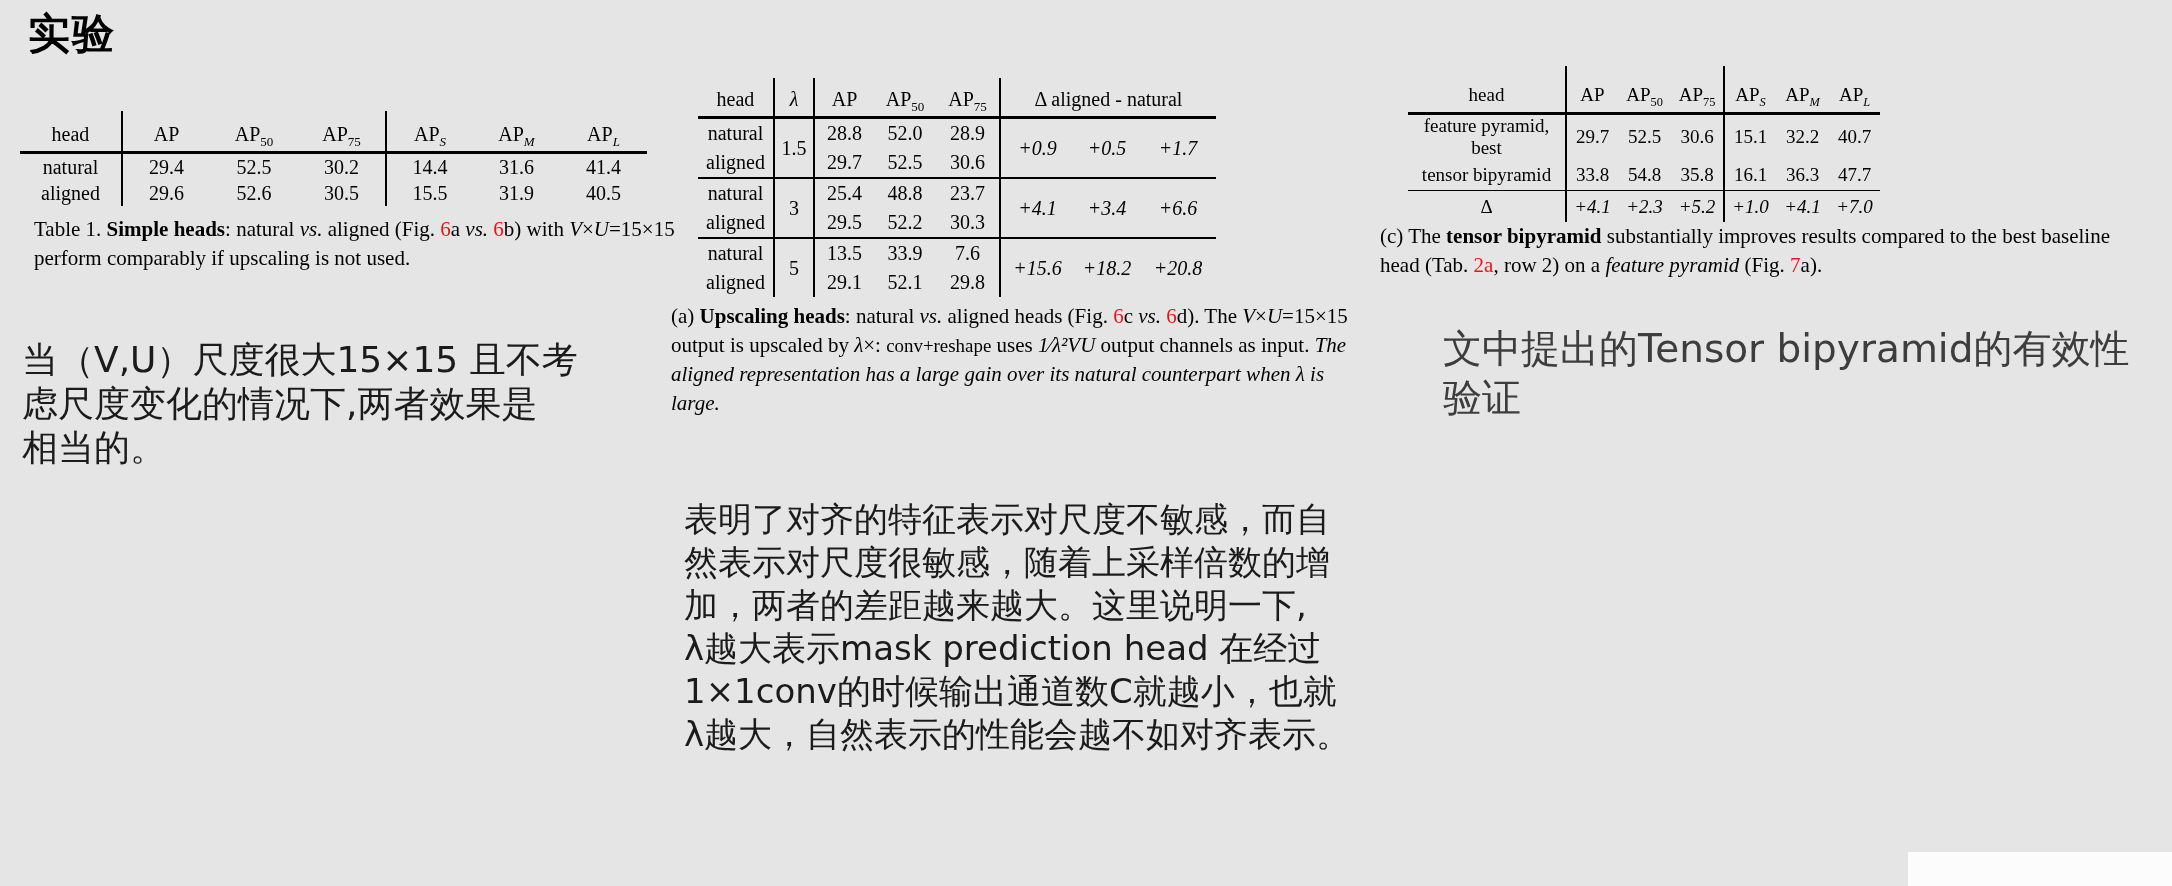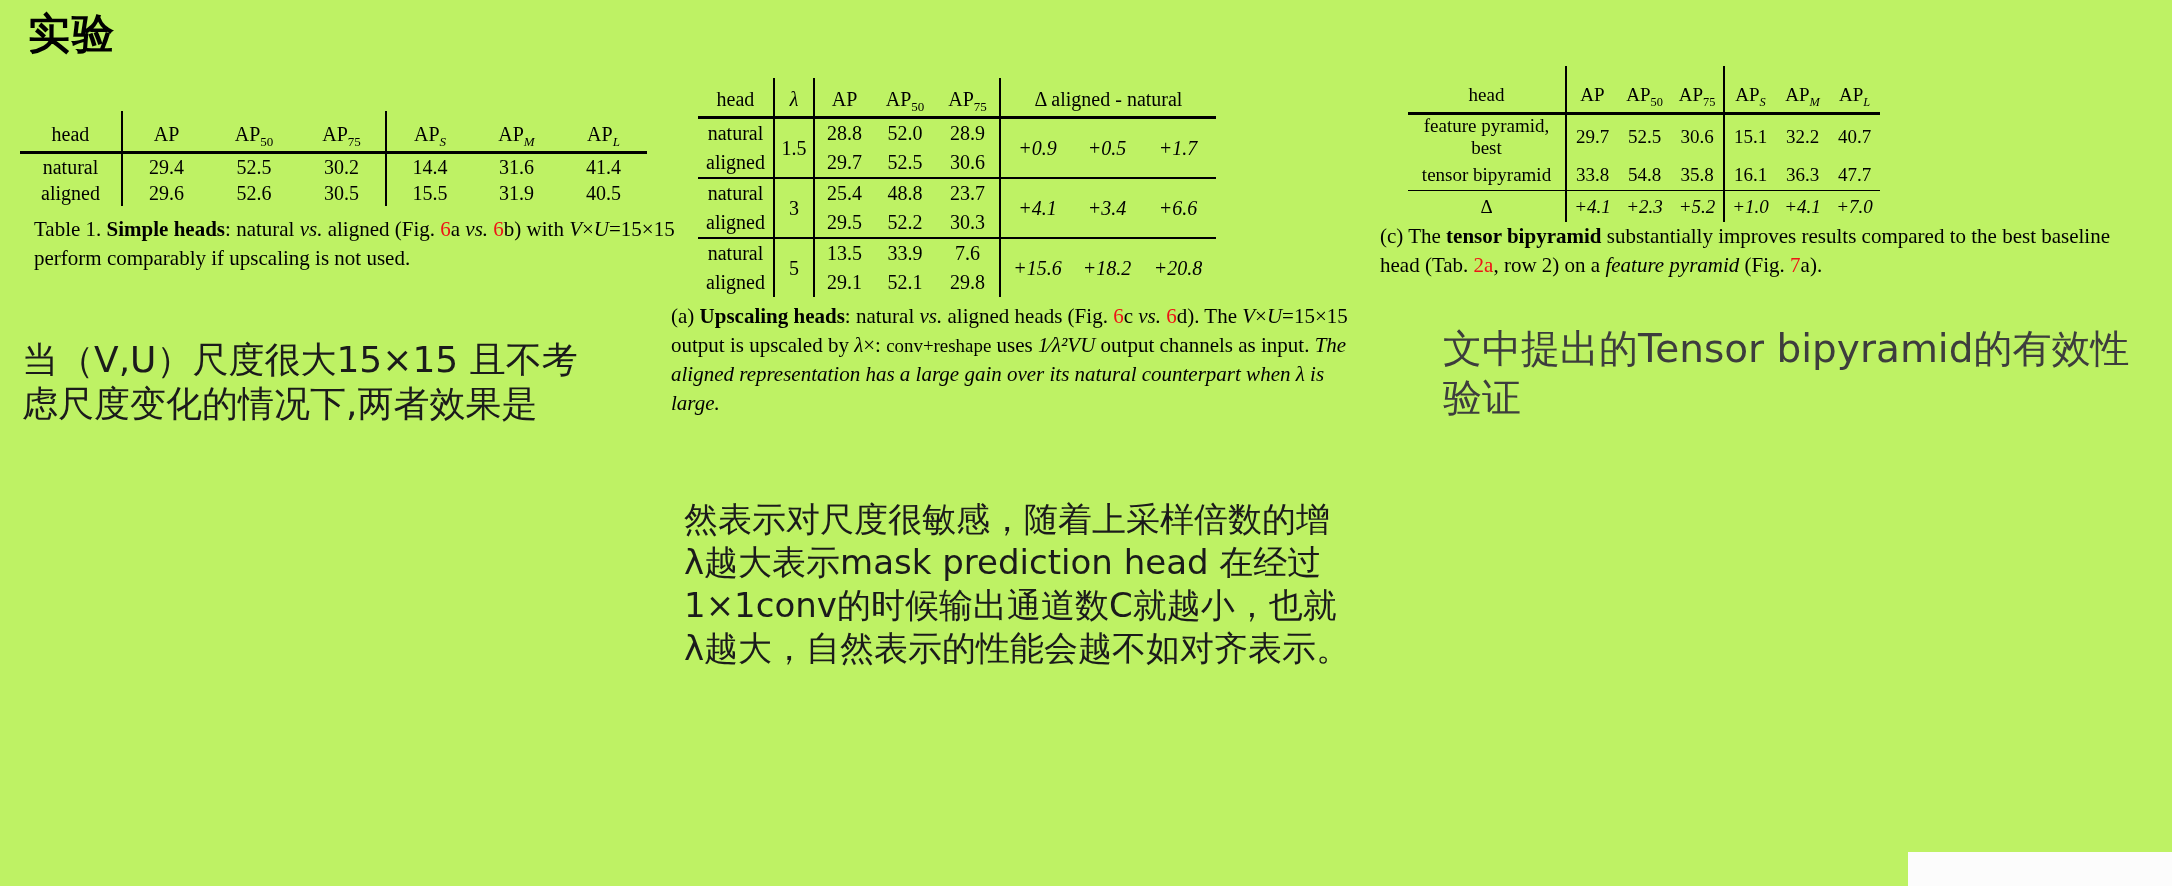--- a/index.html
+++ b/index.html
@@ -1,16 +1,16 @@
 <!DOCTYPE html>
 <html><head>
 <meta charset="utf-8">
 <style>
   html,body{margin:0;padding:0;background:#ffffff;}
-  .slide{position:relative;width:2172px;height:886px;background:#bef264;overflow:hidden;
+  .slide{position:relative;width:2172px;height:886px;background:#e5e5e5;overflow:hidden;
          font-family:"Liberation Serif", serif;color:#000;}
 
   .title{position:absolute;left:28px;top:6px;font-size:42px;font-weight:bold;
          font-family:"DejaVu Sans","Liberation Sans",sans-serif;letter-spacing:2px;color:#000;}
 
   
   table.paper{border-collapse:collapse;position:absolute;table-layout:fixed;
               font-family:"Liberation Serif", serif;}
   table.paper th, table.paper td{text-align:center;font-weight:normal;padding:0;vertical-align:middle;}
   tr.hdr th{border-bottom:3px solid #000;}
@@ -228,24 +228,27 @@
       <td class="i">+7.0</td>
     </tr>
   </tbody>
     </table>
 
   <div class="caption" id="capC"><span>(c)  The </span><span class="b">tensor bipyramid</span><span> substantially improves results compared to the best baseline head (Tab. </span><span class="red">2a</span><span>, row 2) on a </span><span class="i">feature pyramid</span><span> (Fig. </span><span class="red">7</span><span>a).</span></div>
 
   <div class="note" id="noteL">
     <div><span>当（V,U）尺度很大15×15 且不考</span></div>
     <div><span>虑尺度变化的情况下,两者效果是</span></div>
+    <div><span>相当的。</span></div>
   </div>
 
   <div class="note" id="noteM">
+    <div><span>表明了对齐的特征表示对尺度不敏感，而自</span></div>
     <div><span>然表示对尺度很敏感，随着上采样倍数的增</span></div>
+    <div><span>加，两者的差距越来越大。这里说明一下,</span></div>
     <div><span>λ越大表示mask prediction head 在经过</span></div>
     <div><span>1×1conv的时候输出通道数C就越小，也就</span></div>
     <div><span>λ越大，自然表示的性能会越不如对齐表示。</span></div>
   </div>
 
   <div class="note" id="noteR">
     <div><span>文中提出的Tensor bipyramid的有效性</span></div>
     <div><span>验证</span></div>
   </div>
 

